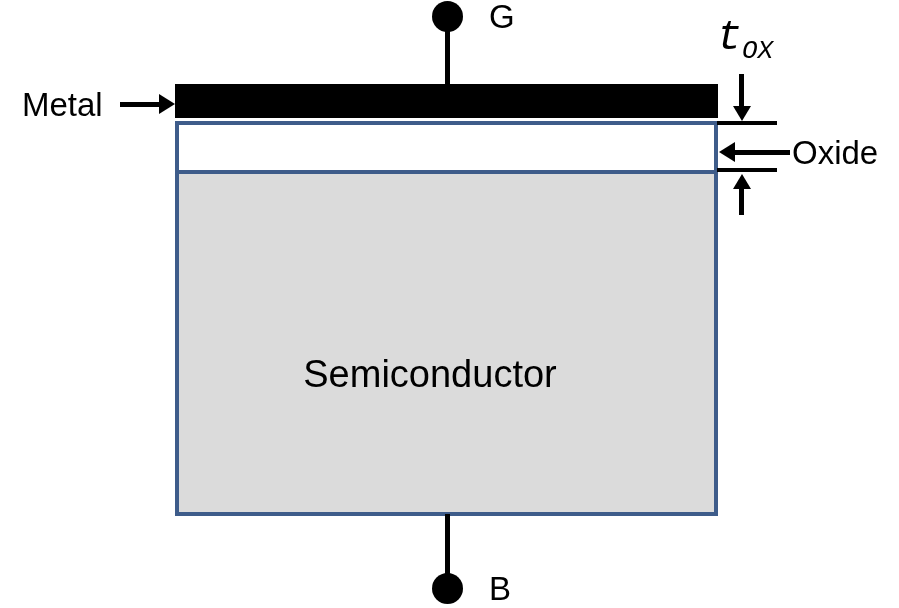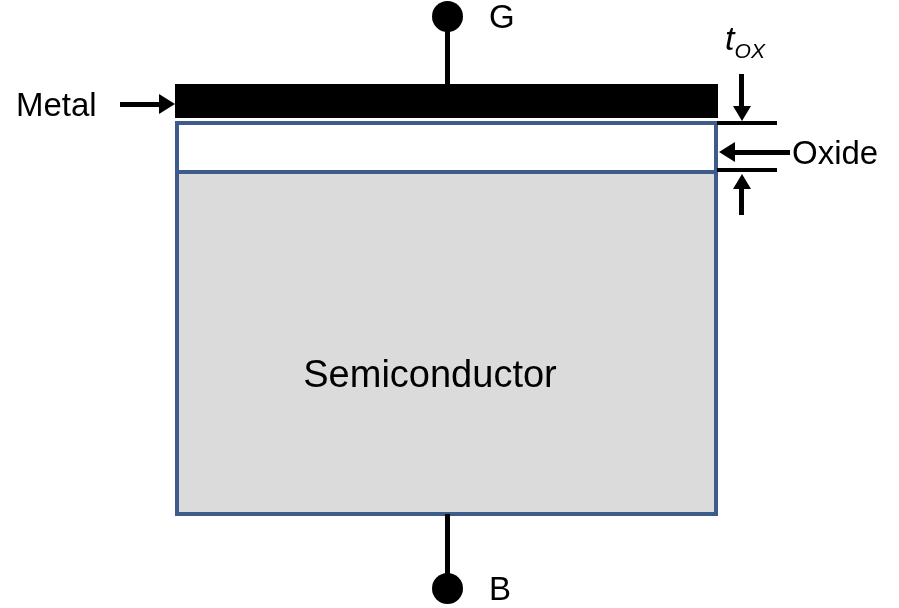--- a/index.html
+++ b/index.html
@@ -52,34 +52,34 @@
 
   
   .lbl {
     color: #000000;
     font-size: 33px;
     line-height: 34px;
     white-space: nowrap;
   }
   .gate-label { left: 489px; top: 0px; }
   .body-label { left: 489px; top: 572px; }
-  .metal-label { left: 16px; top: 88px; }
+  .metal-label { left: 22px; top: 88px; }
   .oxide-label { left: 792px; top: 136px; }
   .semi-label {
     left: 175px; top: 352px; width: 510px;
     text-align: center;
     font-size: 38px;
     line-height: 44px;
   }
   .tox-label {
     left: 707px; top: 18px; width: 76px;
     text-align: center;
-    font-family: Liberation Sans, sans-serif;
+    font-family: Liberation Mono, monospace;
     font-style: italic;
-    font-size: 34px;
+    font-size: 42px;
     line-height: 40px;
   }
   .tox-label sub {
     font-size: 0.62em;
     line-height: 0;
   }
 
   
   .shaft-h { height: 5px; background: #000000; }
   .shaft-v { width: 5px; background: #000000; }

